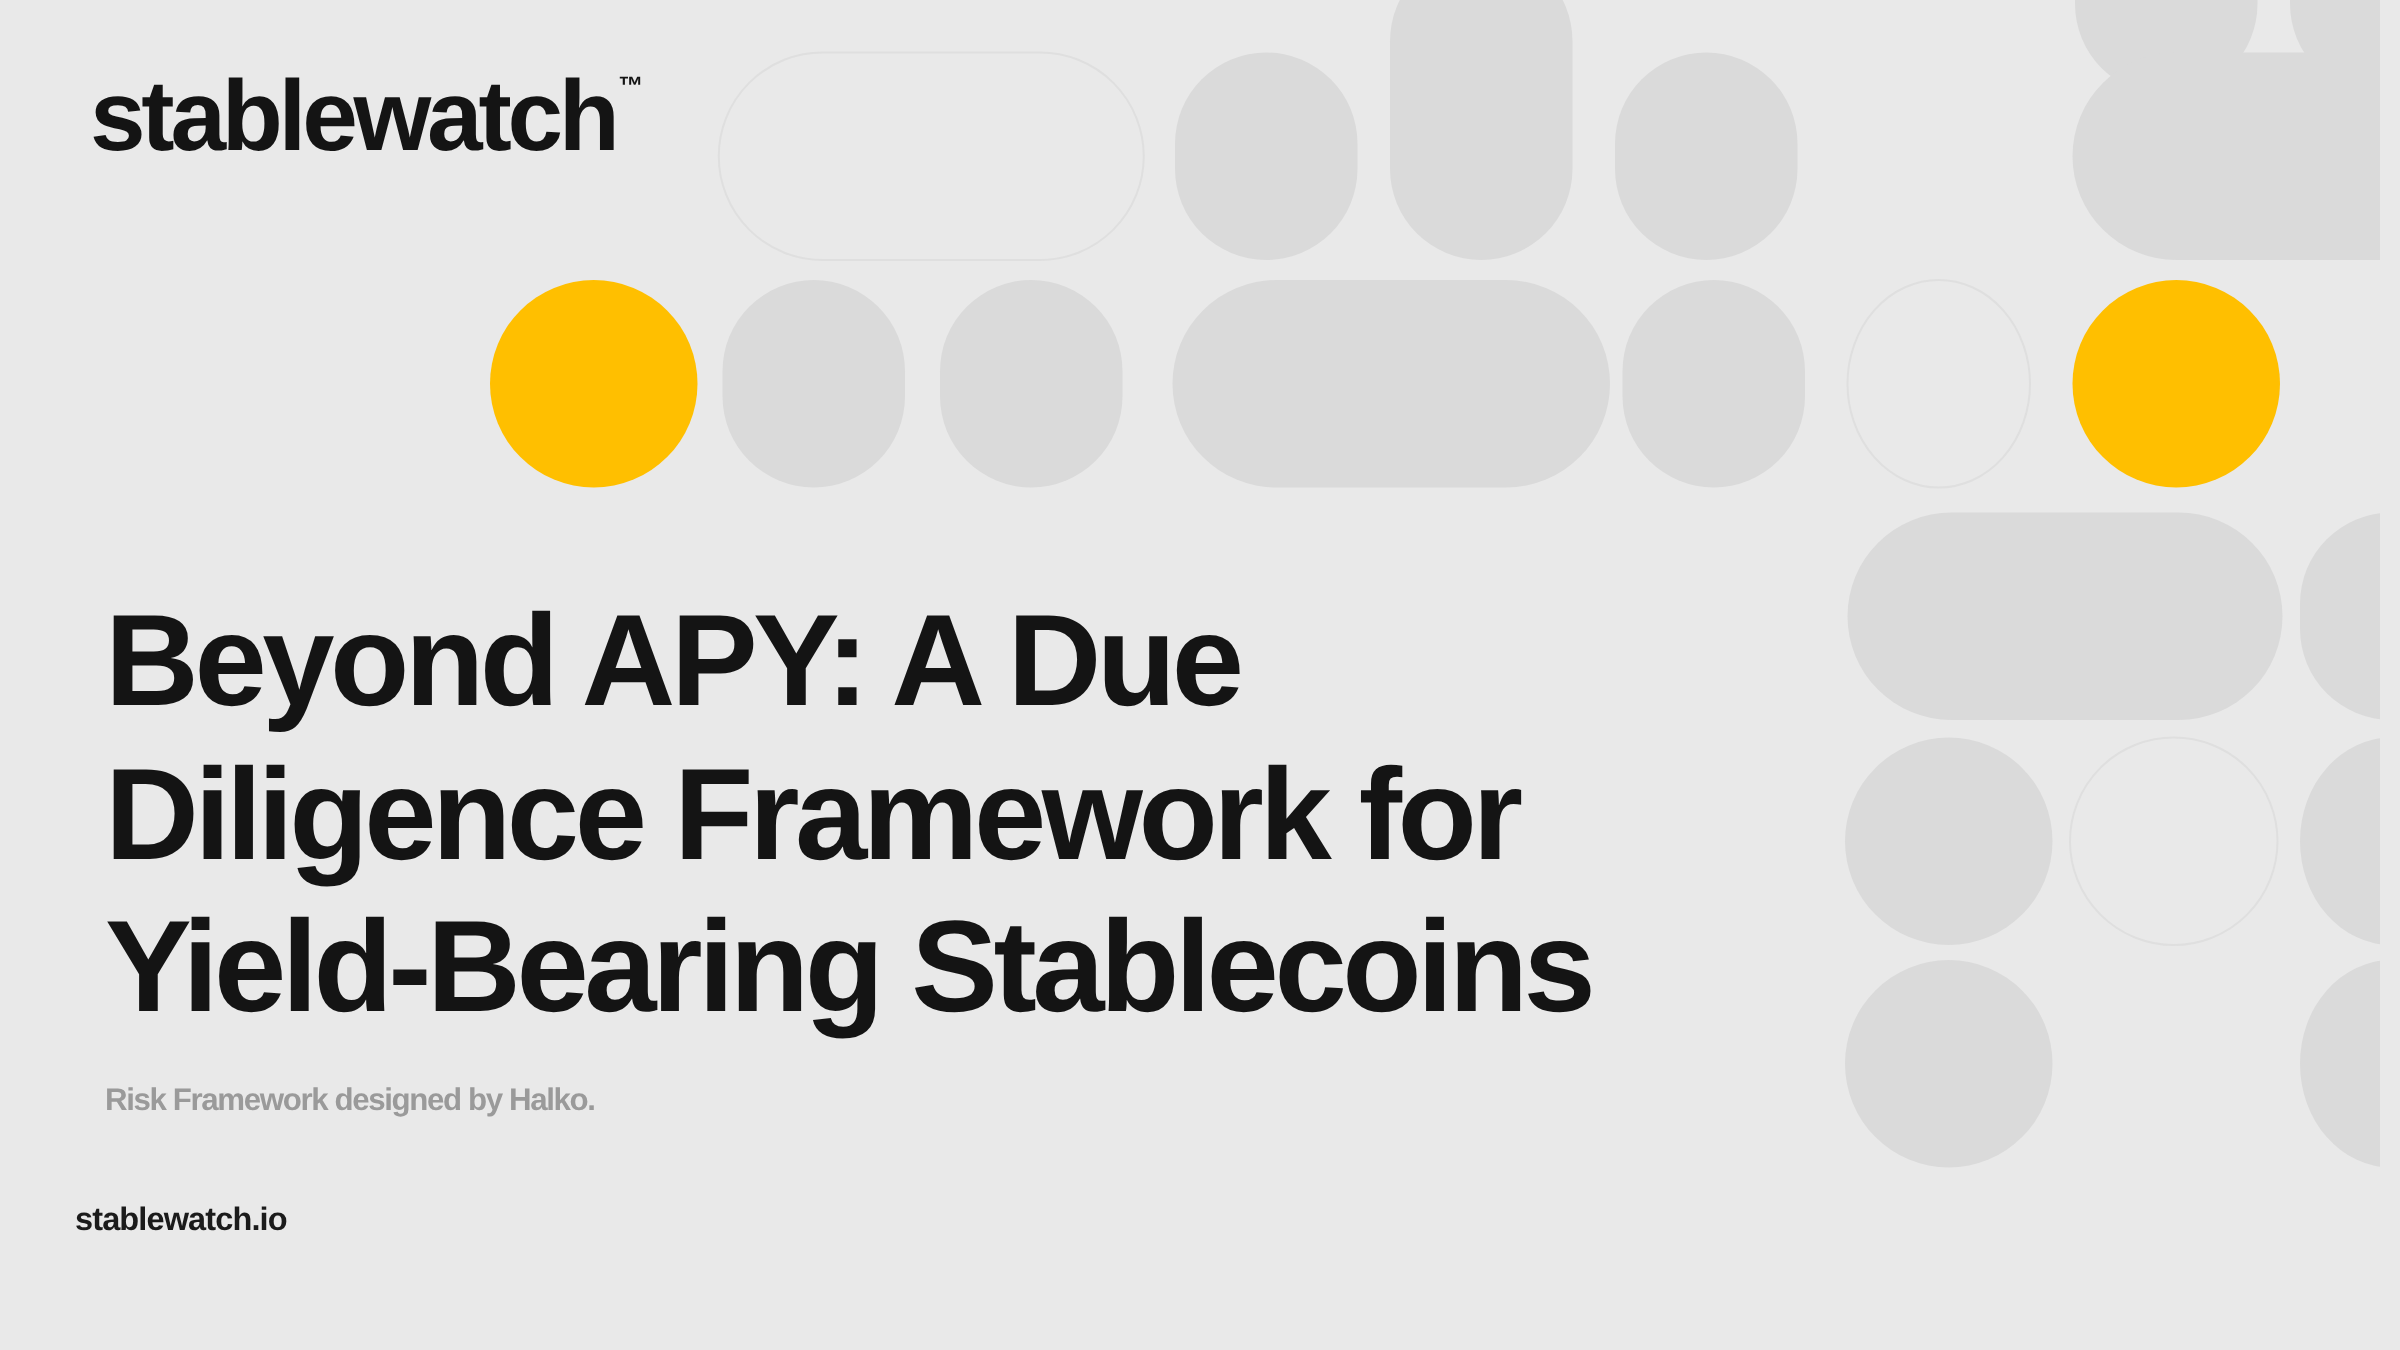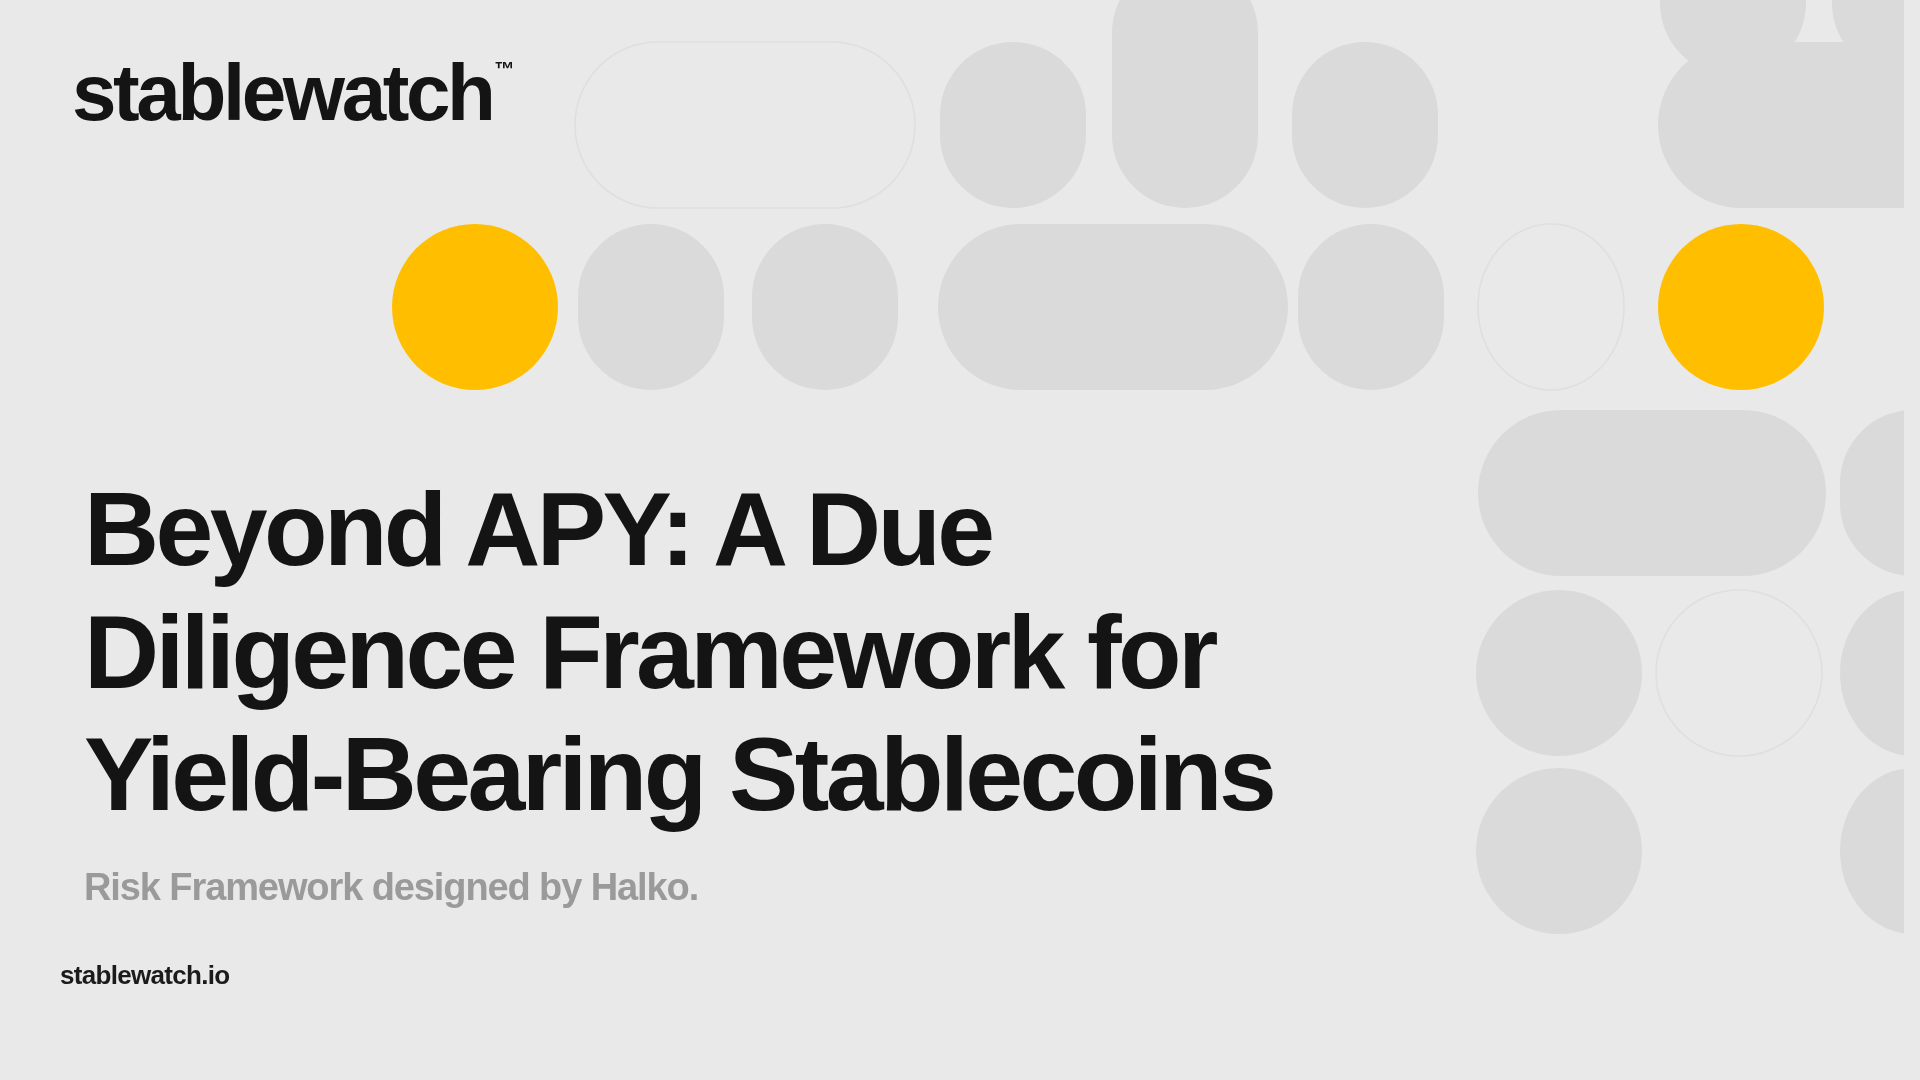--- a/index.html
+++ b/index.html
@@ -63,21 +63,21 @@
     font-size:104px;
     font-weight:700;
     letter-spacing:-3.6px;
     line-height:1.18;
     color:#141414;
     font-family:"Liberation Sans", sans-serif;
     white-space:pre-line;
   }
   #subtitle {
     margin-top:30px;
-    font-size:38px;
+    font-size:25px;
     font-weight:700;
     letter-spacing:-1.1px;
     color:#9a9a9a;
     font-family:"Liberation Sans", sans-serif;
   }
   #site-url {
     position:absolute;
     left:60px;
     top:960px;
     font-size:26px;

